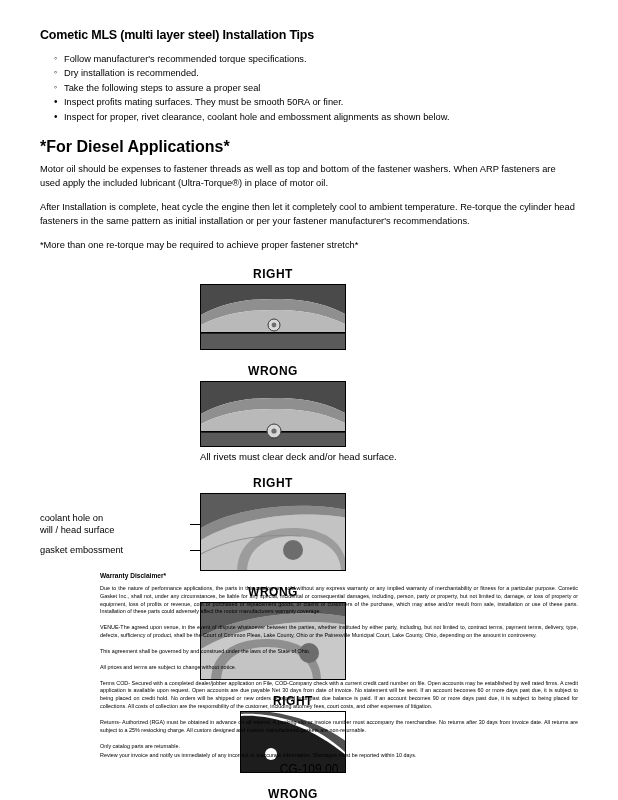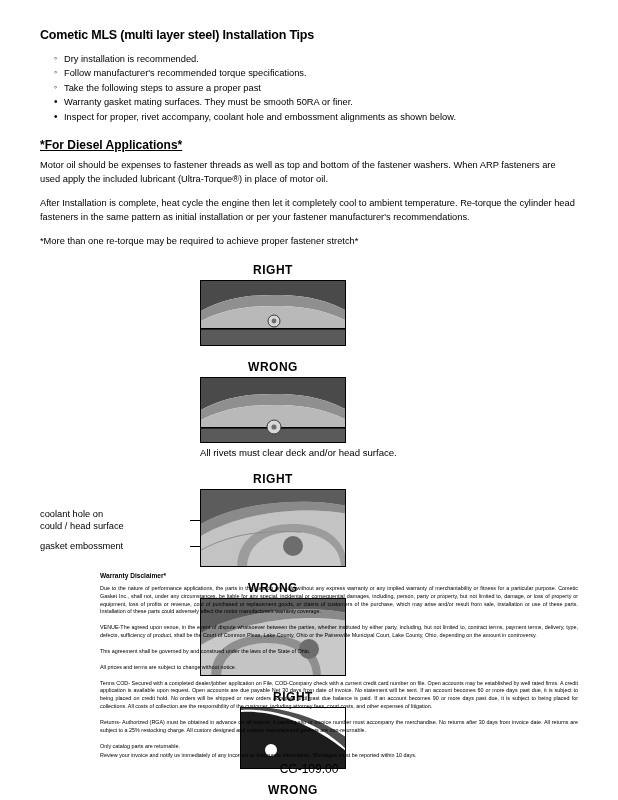--- a/index.html
+++ b/index.html
@@ -58,24 +58,23 @@
     padding-left: 10px;
   }
   ul.subtips > li::before {
     content: "\2022";
     position: absolute;
     left: 0;
     top: -1px;
     font-size: 10px;
   }
   h2.subtitle {
-    font-size: 12px;
+    font-size: 16px;
     font-weight: bold;
     margin: 14px 0 7px 0;
-    text-decoration: underline;
   }
   p.body {
     font-size: 9.3px;
     line-height: 1.5;
     margin: 0 0 10px 0;
   }
   p.note {
     font-size: 9.3px;
     line-height: 1.5;
     margin: 10px 0 5px 0;
@@ -164,27 +163,27 @@
   }
 </style>
 </head>
 <body>
 
 <div class="page">
 
   <h1 class="title">Cometic MLS (multi layer steel) Installation Tips</h1>
 
   <ul class="tips">
+    <li>Follow manufacturer's recommended torque specifications.</li>
     <li>Dry installation is recommended.</li>
-    <li>Follow manufacturer's recommended torque specifications.</li>
-    <li>Take the following steps to assure a proper past</li>
+    <li>Take the following steps to assure a proper seal</li>
   </ul>
   <ul class="subtips">
-    <li>Warranty gasket mating surfaces.  They must be smooth 50RA or finer.</li>
-    <li>Inspect for proper, rivet accompany, coolant hole and embossment alignments as shown below.</li>
+    <li>Inspect profits mating surfaces.  They must be smooth 50RA or finer.</li>
+    <li>Inspect for proper, rivet clearance, coolant hole and embossment alignments as shown below.</li>
   </ul>
 
   <h2 class="subtitle">*For Diesel Applications*</h2>
   <p class="body">Motor oil should be expenses to fastener threads as well as top and bottom of the fastener washers.  When ARP fasteners are used apply the included lubricant (Ultra-Torque®) in place of motor oil.</p>
   <p class="body">After Installation is complete, heat cycle the engine then let it completely cool to ambient temperature.  Re-torque the cylinder head fasteners in the same pattern as initial installation or per your fastener manufacturer's recommendations.</p>
   <p class="note">*More than one re-torque may be required to achieve proper fastener stretch*</p>
 
   <div class="figures">
 
     <div>
@@ -219,21 +218,21 @@
             </svg>
           </div>
         </div>
       </div>
       <div class="figcaption">All rivets must clear deck and/or head surface.</div>
     </div>
 
     <div style="margin-top:14px; position:relative;">
       <div class="callouts" style="top:36px;">
         <div>coolant hole on</div>
-        <div>could / head surface</div>
+        <div>will / head surface</div>
       </div>
       <div class="callout-line" style="left:150px; top:48px; width:56px;"></div>
 
       <div class="callouts" style="top:68px;">
         <div>gasket embossment</div>
       </div>
       <div class="callout-line" style="left:150px; top:74px; width:66px;"></div>
 
       <div class="figrow">
         <div class="figcol">

